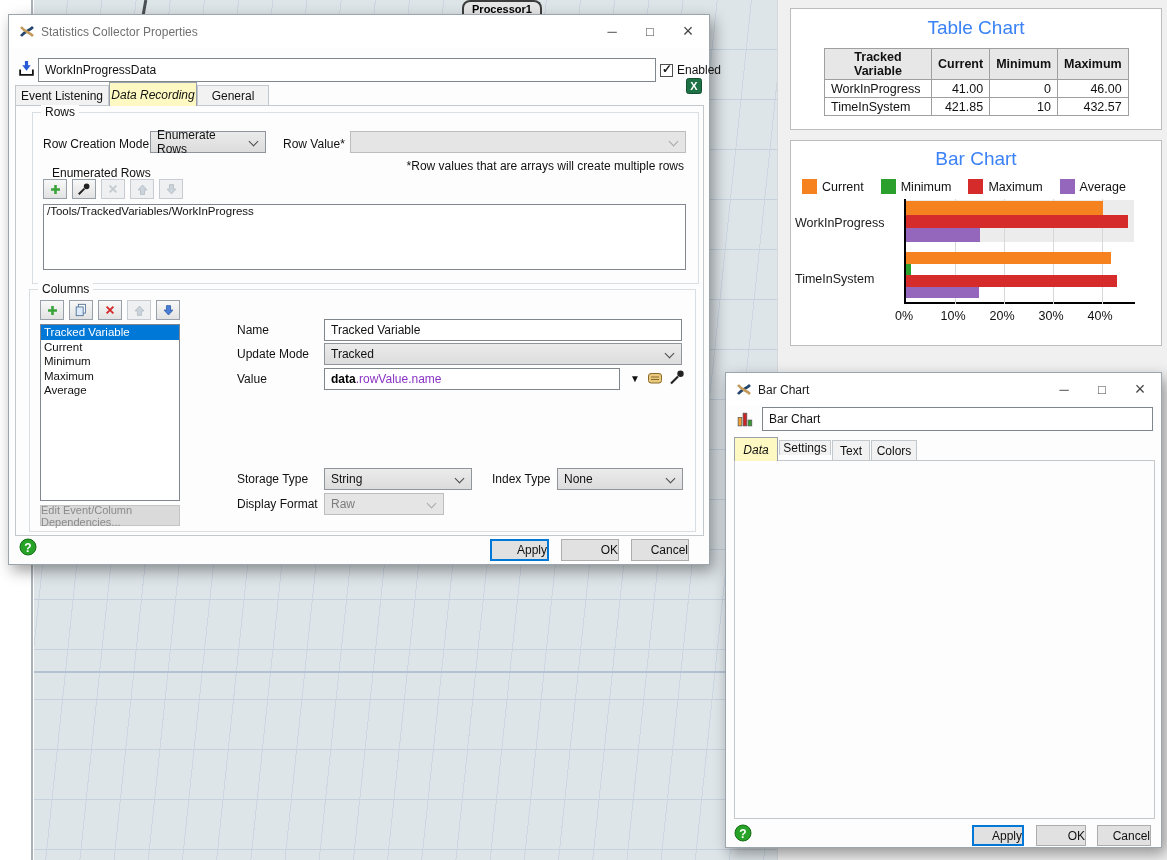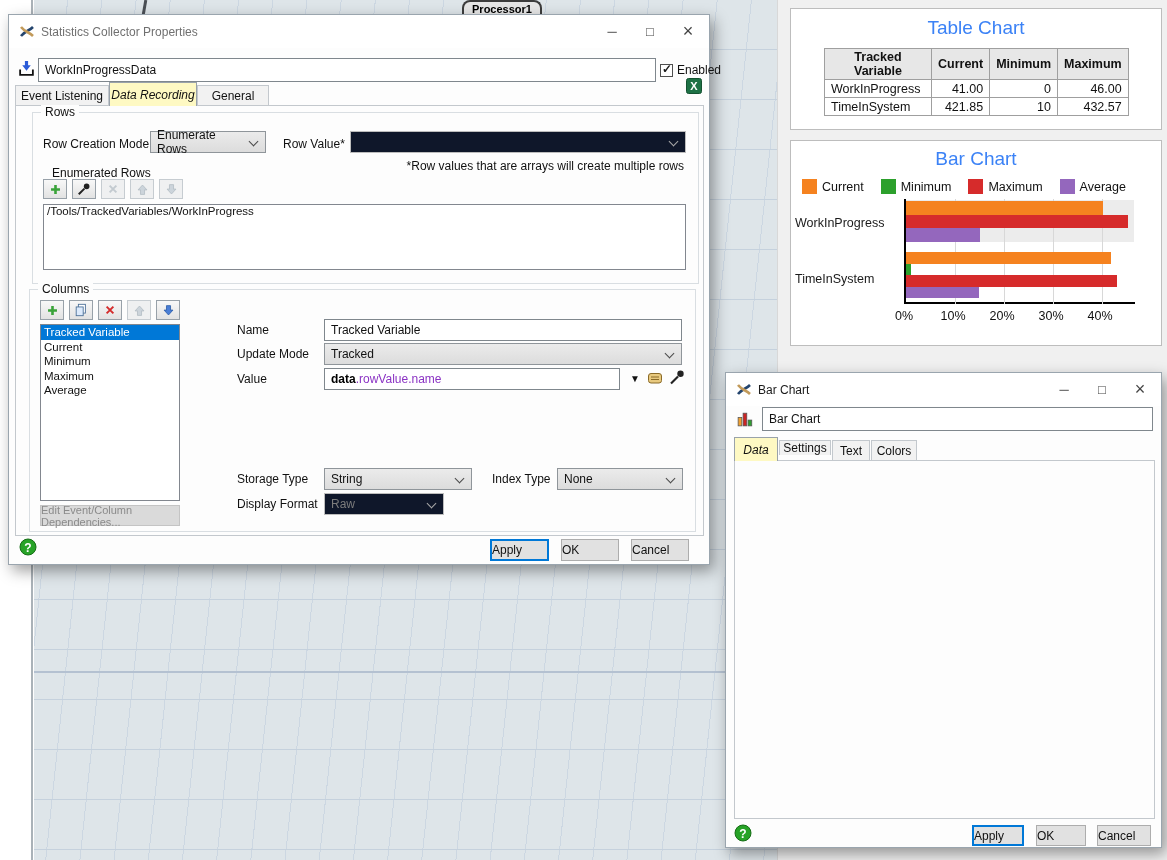--- a/index.html
+++ b/index.html
@@ -59,24 +59,24 @@
   .t-inactive .ttext { color:#707070; }
   .t-active .ttext { color:#1a1a1a; }
   .wlogo { margin-left:10px; }
   .wbtns { margin-left:auto; display:flex; margin-right:2px; }
   .wbtn { width:38px; height:26px; display:flex; align-items:center; justify-content:center; color:#444; font-size:13px; }
   .wbtn.close { font-size:18px; }
 
   .tinput { position:absolute; background:#fff; border:1px solid #7f878d; display:flex; align-items:center; padding:0 6px; font-size:12px; }
   .combo { position:absolute; height:22px; background:linear-gradient(#ebebeb,#dcdcdc); border:1px solid #8f959a; display:flex; align-items:center; padding:0 20px 0 6px; font-size:12px; }
   .combo .chev { position:absolute; right:8px; top:6px; width:7px; height:7px; border-right:1.6px solid #4a4a4a; border-bottom:1.6px solid #4a4a4a; transform:rotate(45deg); }
-  .combo.disabled { background:#0f172a; border-color:#bdbdbd; color:#7c7c7c;text-align:center; }
+  .combo.disabled { background:#e5e5e5; border-color:#bdbdbd; color:#7c7c7c;text-align:center; }
   .combo.disabled .chev { border-color:#a9a9a9; }
 
-  .btn { position:absolute; background:#e1e1e1; border:1px solid #adadad; display:flex; align-items:center; justify-content:flex-start; font-size:12px; color:#111; }
+  .btn { position:absolute; background:#e1e1e1; border:1px solid #adadad; display:flex; align-items:center; justify-content:flex-end; font-size:12px; color:#111; }
   .btn.focus { border:2px solid #0078d7; }
   .btn.disabled { background:#dadada; border-color:#c4c4c4; color:#8b8b8b; font-size:11px; }
 
   .tab { position:absolute; top:70px; height:21px; background:#f2f2f2; border:1px solid #c3c8cd; border-bottom:none; display:flex; align-items:center; justify-content:center; font-size:12px; }
   .tab.active { top:67px; height:24px; background:#fef9c3; border-color:#99a2aa; z-index:3;font-style:italic; }
   .page { position:absolute; border:1px solid #c3c8cd; background:#fdfdfd; z-index:1; }
 
   .gbox { position:absolute; border:1px solid #d9dee2; z-index:2; }
   .gbox > .legend-t { position:absolute; top:-8px; left:8px; background:#fdfdfd; padding:0 4px; font-size:12px; color:#111; }
 

